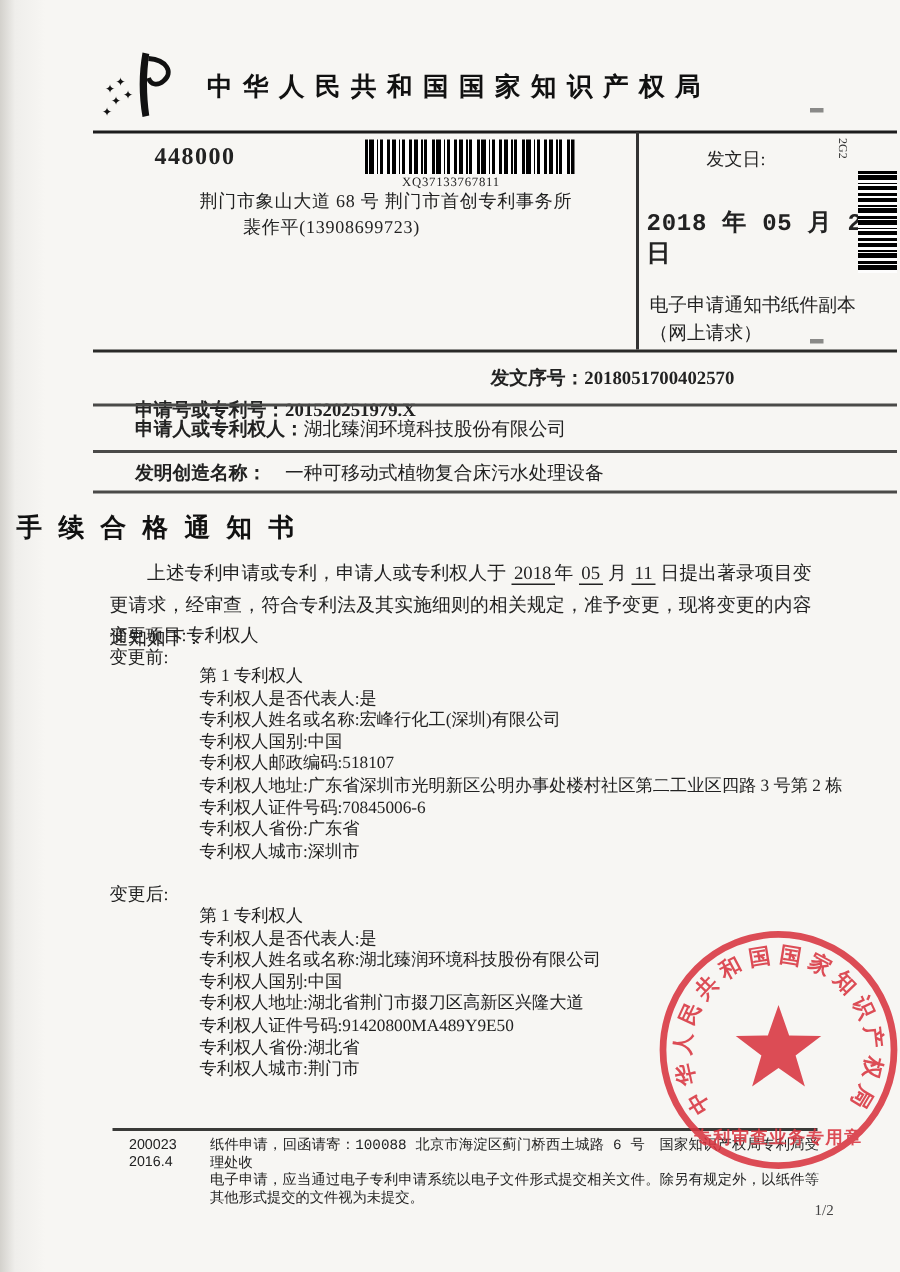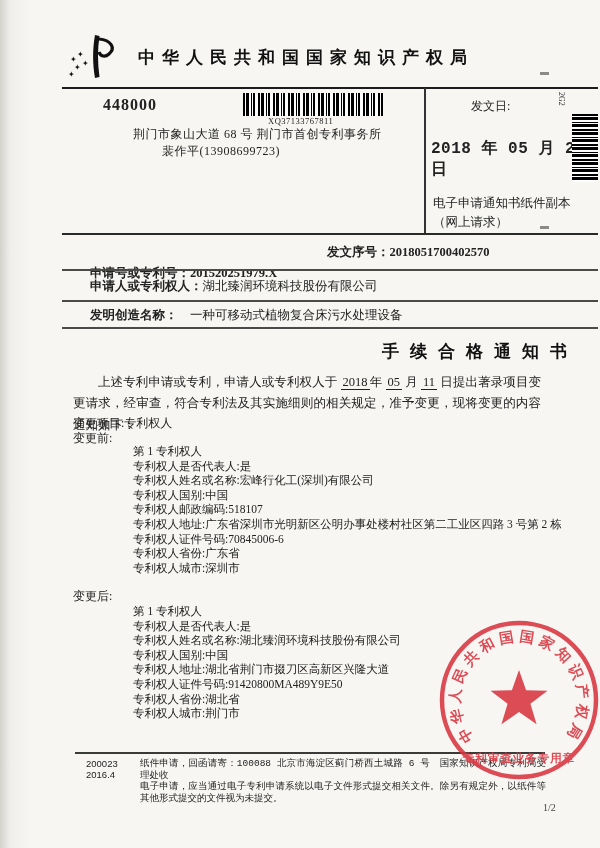--- a/index.html
+++ b/index.html
@@ -27,21 +27,21 @@
   .copy-note{left:433px;top:194px;width:152px;font-size:12.5px;line-height:1.55;}
   .side-code{left:566px;top:92px;font-size:8px;transform:rotate(90deg);transform-origin:left top;color:#333;}
   .barcode-v{left:572px;top:114px;width:26px;height:68px;
     background:repeating-linear-gradient(180deg,#000 0 2px,#fdfdfd 2px 3px,#000 3px 6px,#fdfdfd 6px 8px,#000 8px 9px,#fdfdfd 9px 10px,#000 10px 13px,#fdfdfd 13px 15px);}
   .edge-dash{width:9px;height:3px;background:#8a8a88;}
   
   .row-line{left:62px;width:536px;height:1.5px;background:#4a4a48;}
   .row-text{font-size:12.5px;white-space:nowrap;}
   .lbl{font-weight:bold;}
   
-  .doc-title{left:0;top:340px;width:578px;text-align:right;font-size:17px;font-weight:bold;letter-spacing:11px;text-indent:11px;color:#111;}
+  .doc-title{left:0;top:340px;width:578px;text-align:left;font-size:17px;font-weight:bold;letter-spacing:11px;text-indent:11px;color:#111;}
   
   .body-par{left:73px;top:372px;width:468px;font-size:12.5px;line-height:1.7;text-indent:2em;text-align:justify;}
   .u{border-bottom:1px solid #222;padding:0 2px;}
   
   .sec{font-size:12px;}
   .chg-list{font-size:11.5px;line-height:14.6px;white-space:nowrap;}
   .chg-list div{height:14.6px;}
   
   .foot-rule{left:75px;top:752px;width:470px;height:1.5px;background:#3a3a38;}
   .foot-code{left:86px;top:758px;font-size:9.5px;line-height:11px;font-family:"Liberation Sans","DejaVu Sans",sans-serif;}

